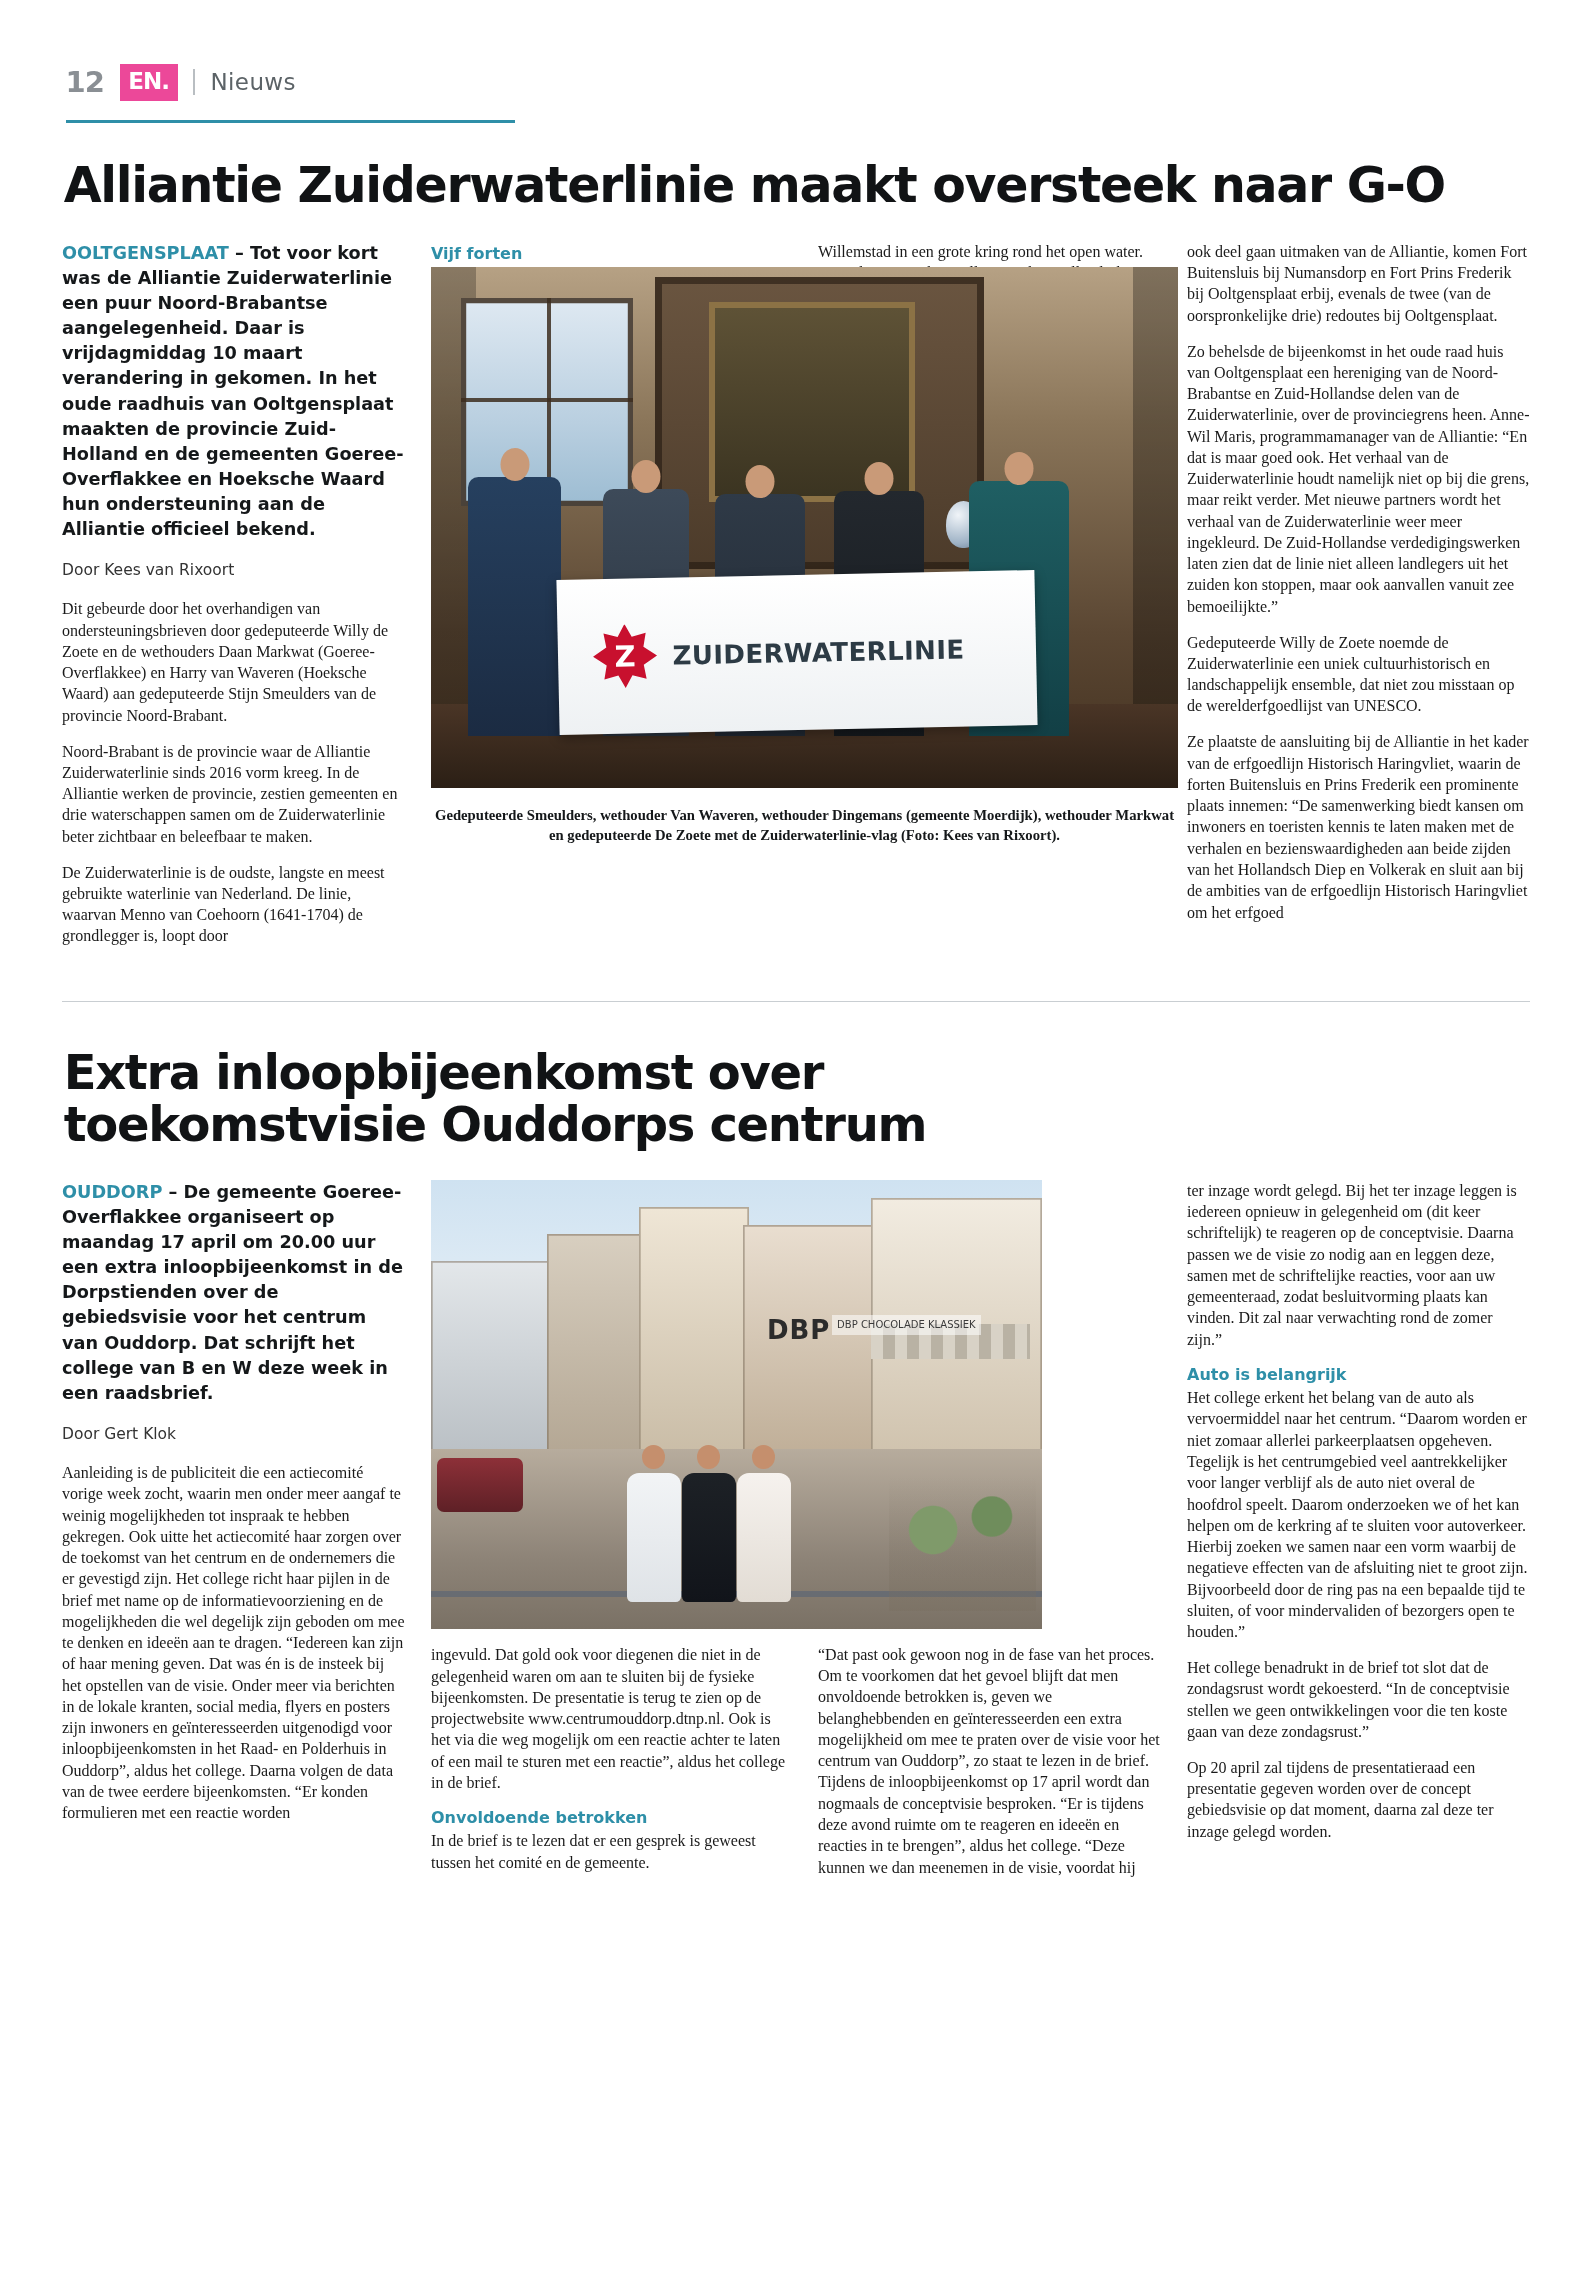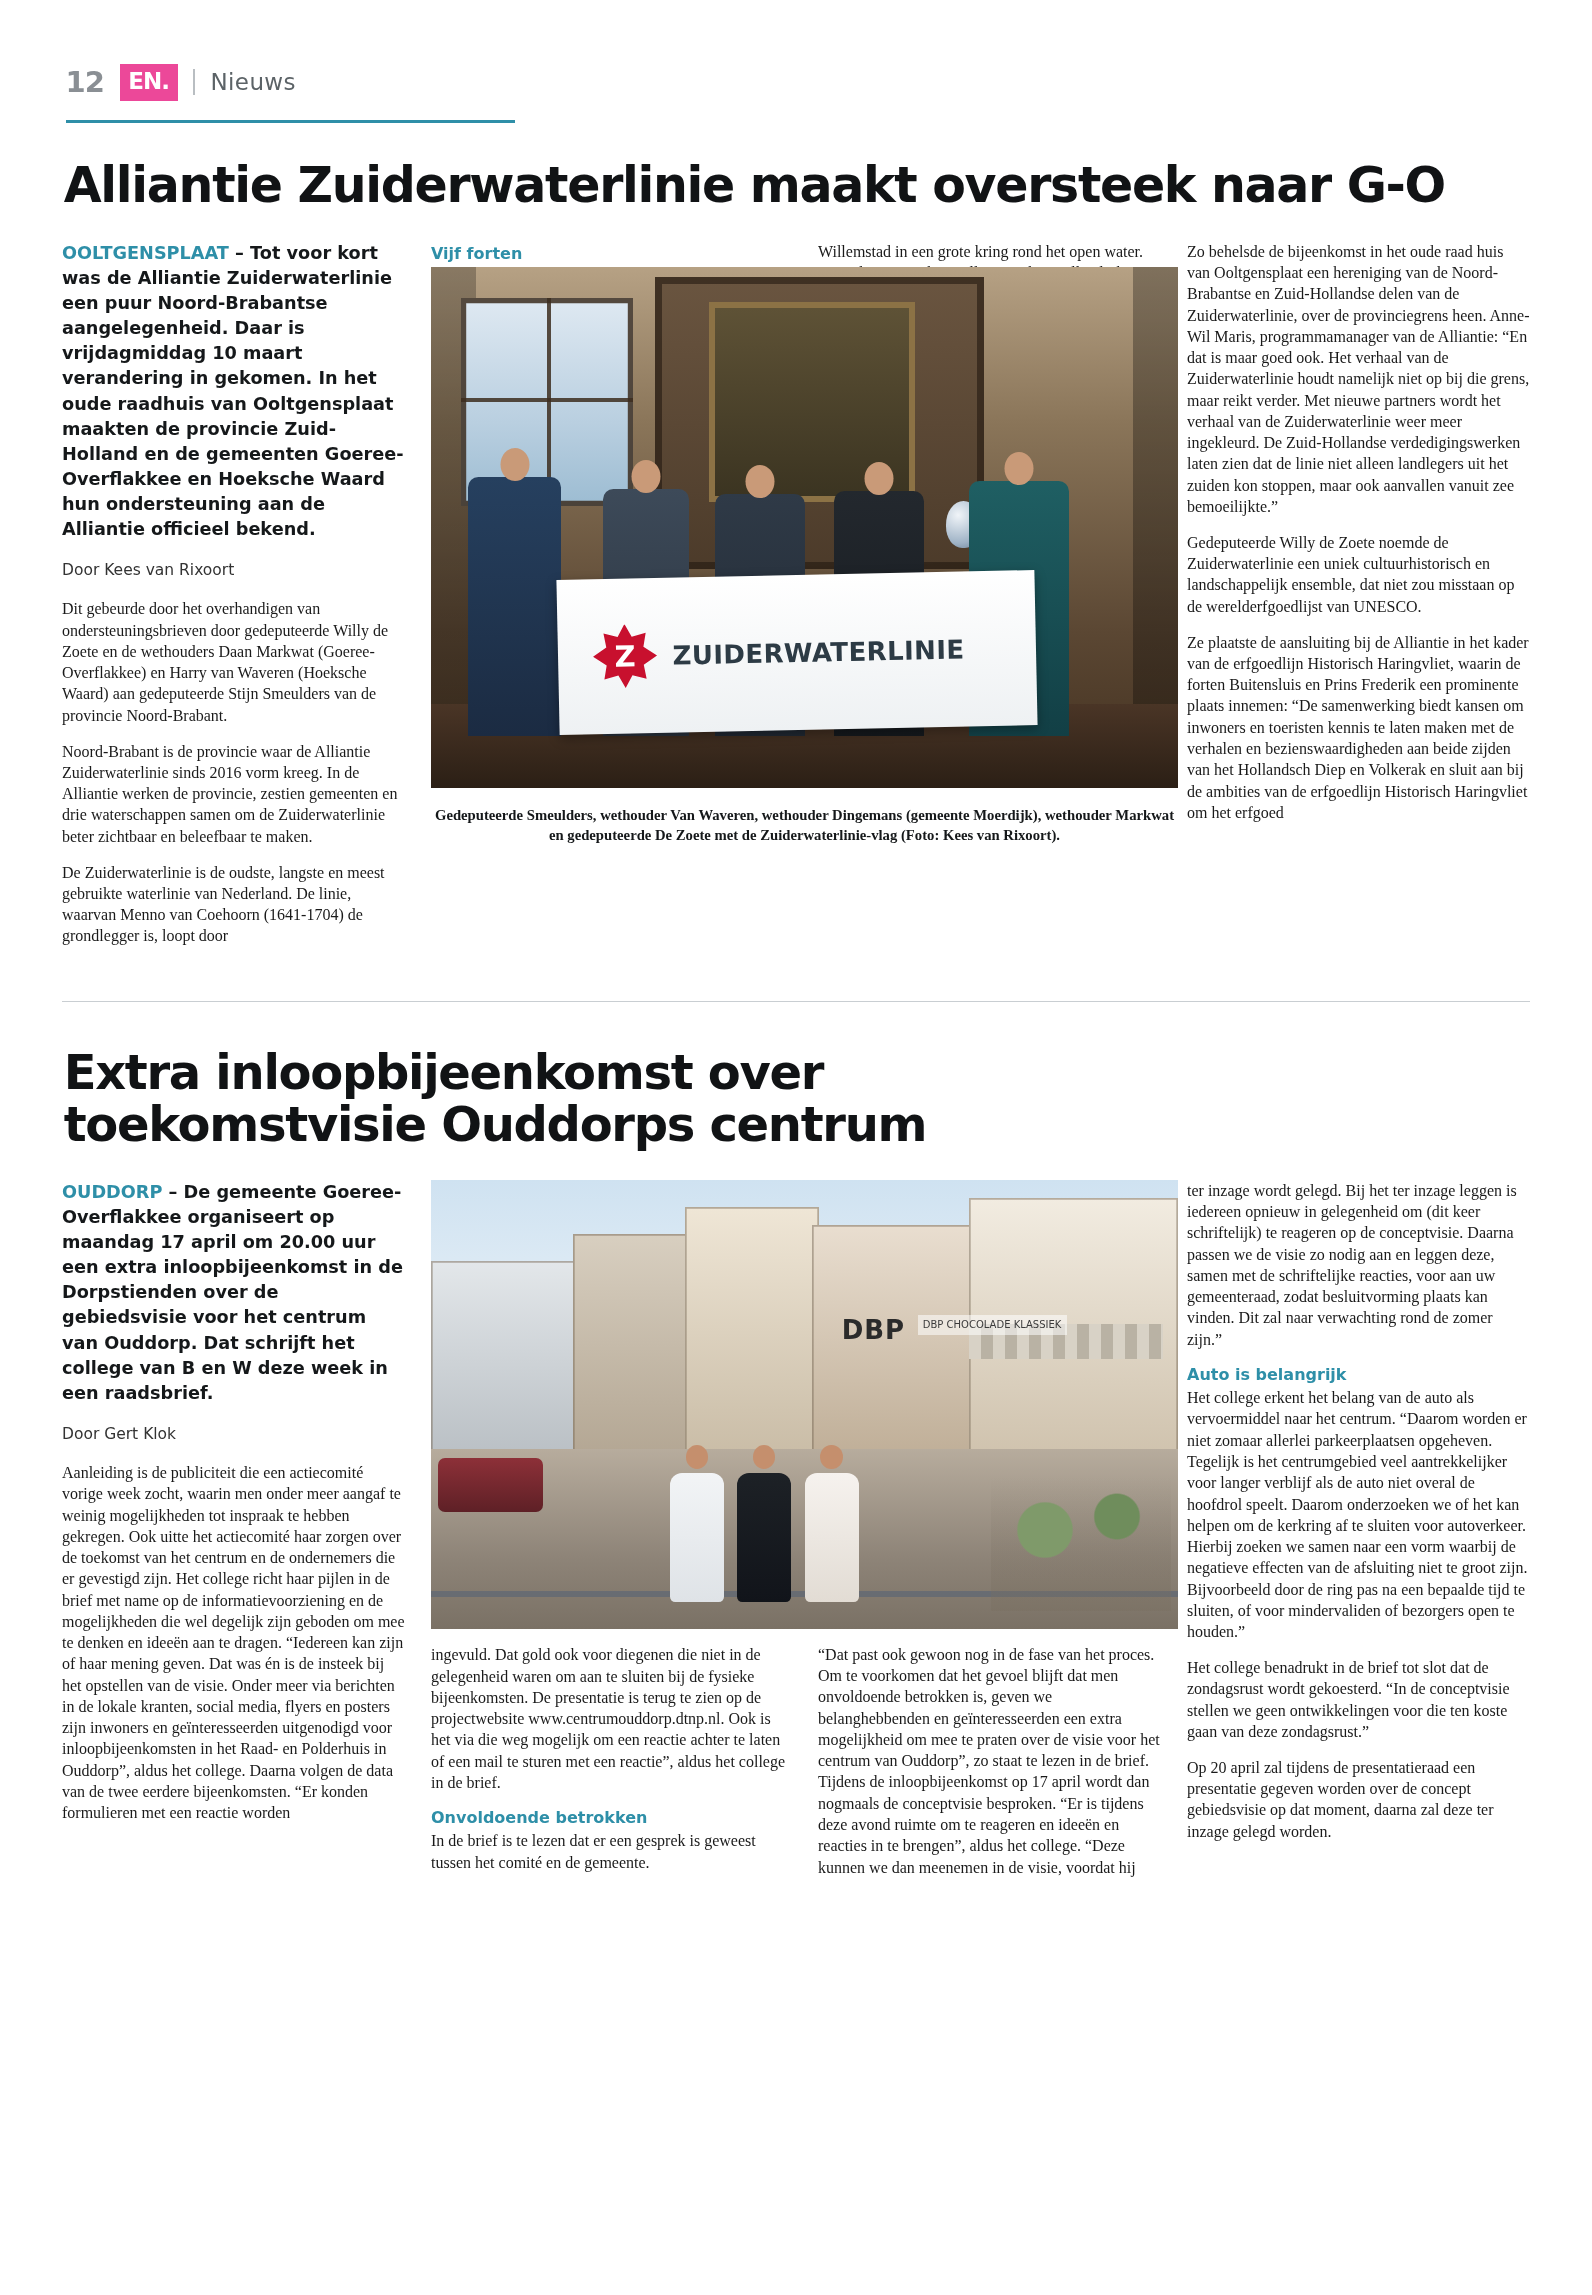--- a/index.html
+++ b/index.html
@@ -332,20 +332,21 @@
           <figcaption class="caption">Gedeputeerde Smeulders, wethouder Van Waveren, wethouder Dingemans (gemeente Moerdijk), wethouder Markwat en gedeputeerde De Zoete met de Zuiderwaterlinie-vlag (Foto: Kees van Rixoort).</figcaption>
         </figure>
       </div>
 
       <div class="col">
         <p>Willemstad in een grote kring rond het open water. Door dit water – het Hellegat en het Hollandsch Diep – af te sluiten, was het hart van het land, Holland, vanuit zee onbereikbaar voor vijanden.</p>
         <p>De forten van de Stelling van Willemstad in Noord-Brabant behoorden uiteraard al tot de Alliantie Zuiderwaterlinie. Dat zijn Fort Sabina, Fort de Hel en Fort Bovensluis. Nu Goeree-Overflakkee en de Hoeksche Waard</p>
       </div>
 
       <div class="col">
+        <p>ook deel gaan uitmaken van de Alliantie, komen Fort Buitensluis bij Numansdorp en Fort Prins Frederik bij Ooltgensplaat erbij, evenals de twee (van de oorspronkelijke drie) redoutes bij Ooltgensplaat.</p>
         <p>Zo behelsde de bijeenkomst in het oude raad huis van Ooltgensplaat een hereniging van de Noord-Brabantse en Zuid-Hollandse delen van de Zuiderwaterlinie, over de provinciegrens heen. Anne-Wil Maris, programmamanager van de Alliantie: “En dat is maar goed ook. Het verhaal van de Zuiderwaterlinie houdt namelijk niet op bij die grens, maar reikt verder. Met nieuwe partners wordt het verhaal van de Zuiderwaterlinie weer meer ingekleurd. De Zuid-Hollandse verdedigingswerken laten zien dat de linie niet alleen landlegers uit het zuiden kon stoppen, maar ook aanvallen vanuit zee bemoeilijkte.”</p>
         <p>Gedeputeerde Willy de Zoete noemde de Zuiderwaterlinie een uniek cultuurhistorisch en landschappelijk ensemble, dat niet zou misstaan op de werelderfgoedlijst van UNESCO.</p>
         <p>Ze plaatste de aansluiting bij de Alliantie in het kader van de erfgoedlijn Historisch Haringvliet, waarin de forten Buitensluis en Prins Frederik een prominente plaats innemen: “De samenwerking biedt kansen om inwoners en toeristen kennis te laten maken met de verhalen en bezienswaardigheden aan beide zijden van het Hollandsch Diep en Volkerak en sluit aan bij de ambities van de erfgoedlijn Historisch Haringvliet om het erfgoed</p>
       </div>
     </div>
   </div>
 
   <div class="mid-rule"></div>
 
   <div class="article" style="margin-top:0;">
@@ -358,21 +359,21 @@
 
       <div class="col">
         <p class="lead">
           <span class="kicker">OUDDORP</span><span> – De gemeente Goeree-Overflakkee organiseert op maandag 17 april om 20.00 uur een extra inloopbijeenkomst in de Dorpstienden over de gebiedsvisie voor het centrum van Ouddorp. Dat schrijft het college van B en W deze week in een raadsbrief.</span>
         </p>
         <div class="byline">Door Gert Klok</div>
         <p>Aanleiding is de publiciteit die een actiecomité vorige week zocht, waarin men onder meer aangaf te weinig mogelijkheden tot inspraak te hebben gekregen. Ook uitte het actiecomité haar zorgen over de toekomst van het centrum en de ondernemers die er gevestigd zijn. Het college richt haar pijlen in de brief met name op de informatievoorziening en de mogelijkheden die wel degelijk zijn geboden om mee te denken en ideeën aan te dragen. “Iedereen kan zijn of haar mening geven. Dat was én is de insteek bij het opstellen van de visie. Onder meer via berichten in de lokale kranten, social media, flyers en posters zijn inwoners en geïnteresseerden uitgenodigd voor inloopbijeenkomsten in het Raad- en Polderhuis in Ouddorp”, aldus het college. Daarna volgen de data van de twee eerdere bijeenkomsten. “Er konden formulieren met een reactie worden</p>
       </div>
 
       <div class="col">
-        <figure class="figure" style="width:747px; margin-bottom:15.5px;">
+        <figure class="figure" style="width:611px; margin-bottom:15.5px;">
           <div class="photo photo-2">
             <div class="scene">
               <div class="sky"></div>
               <div class="bldg b1"></div>
               <div class="bldg b2"></div>
               <div class="bldg b3"></div>
               <div class="bldg b4"></div>
               <div class="bldg b5"></div>
               <div class="awn"></div>
               <div class="sign">DBP</div>

